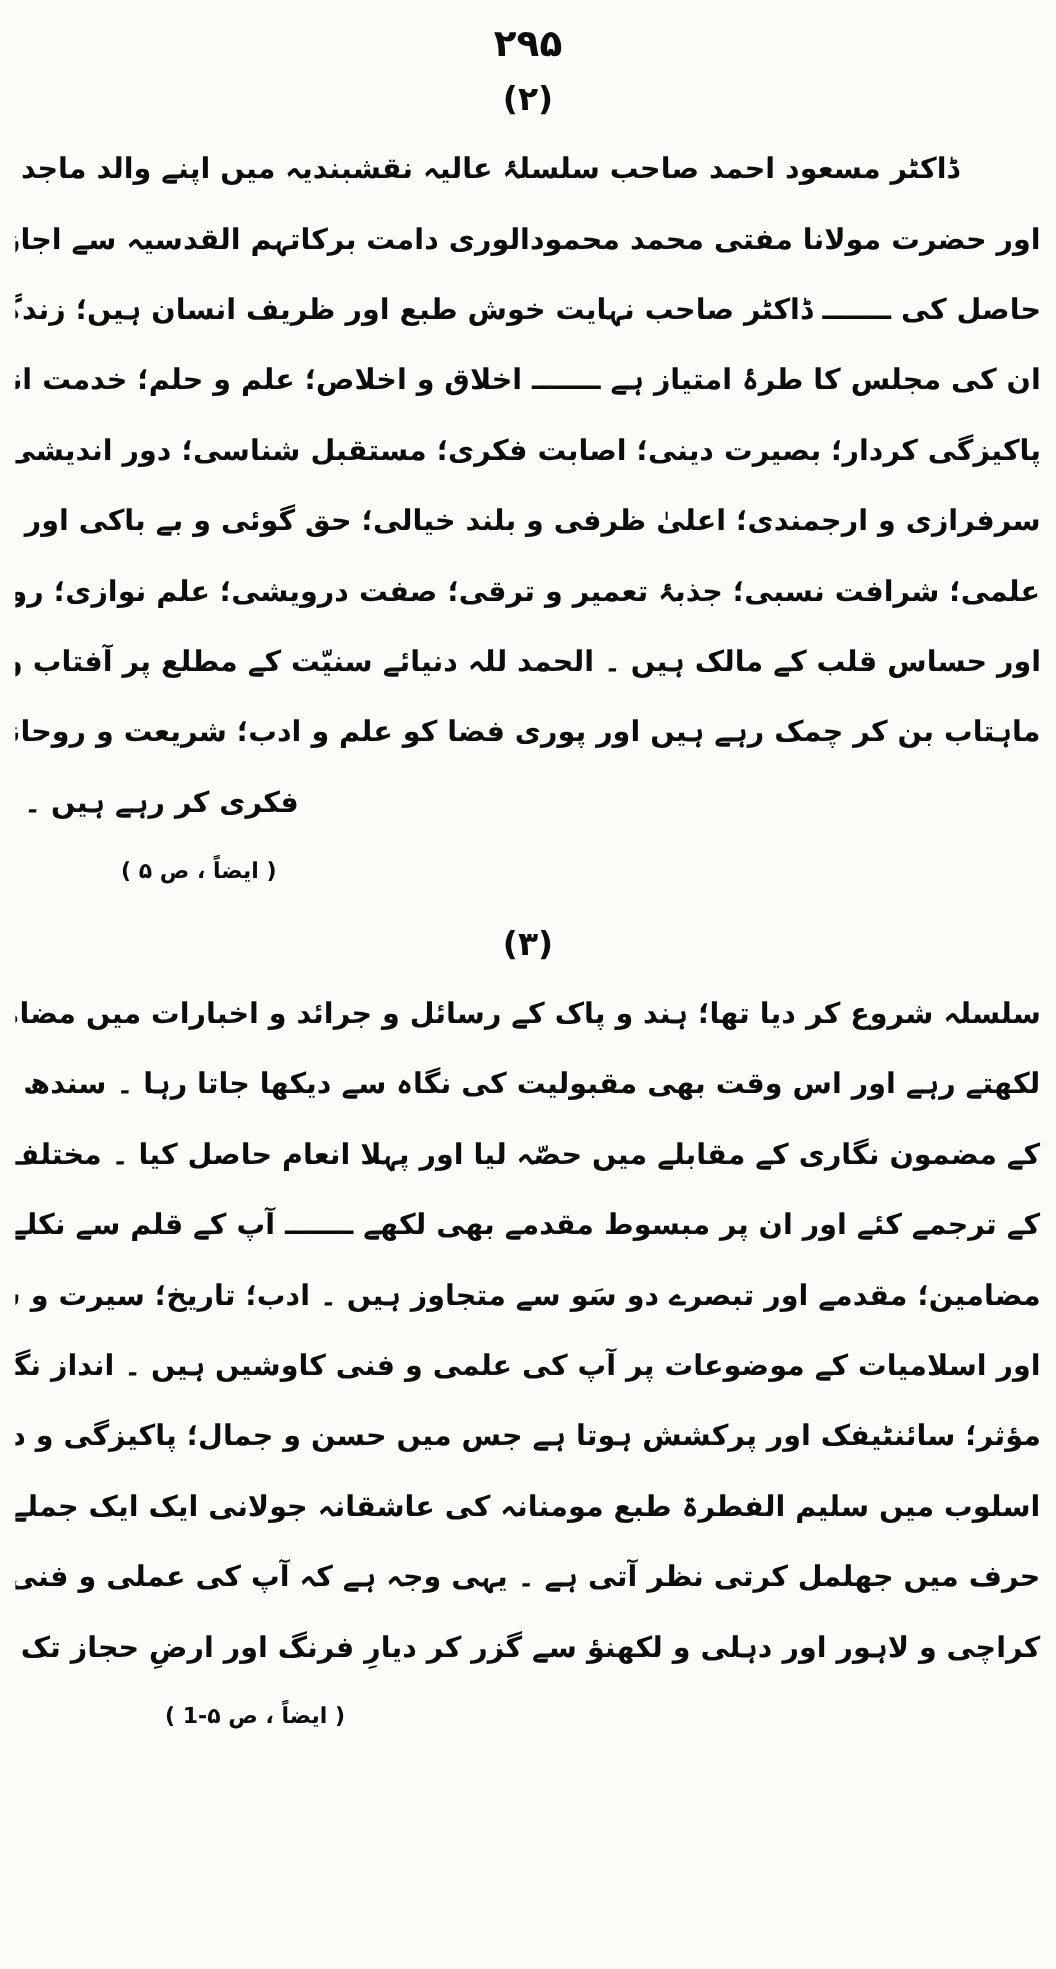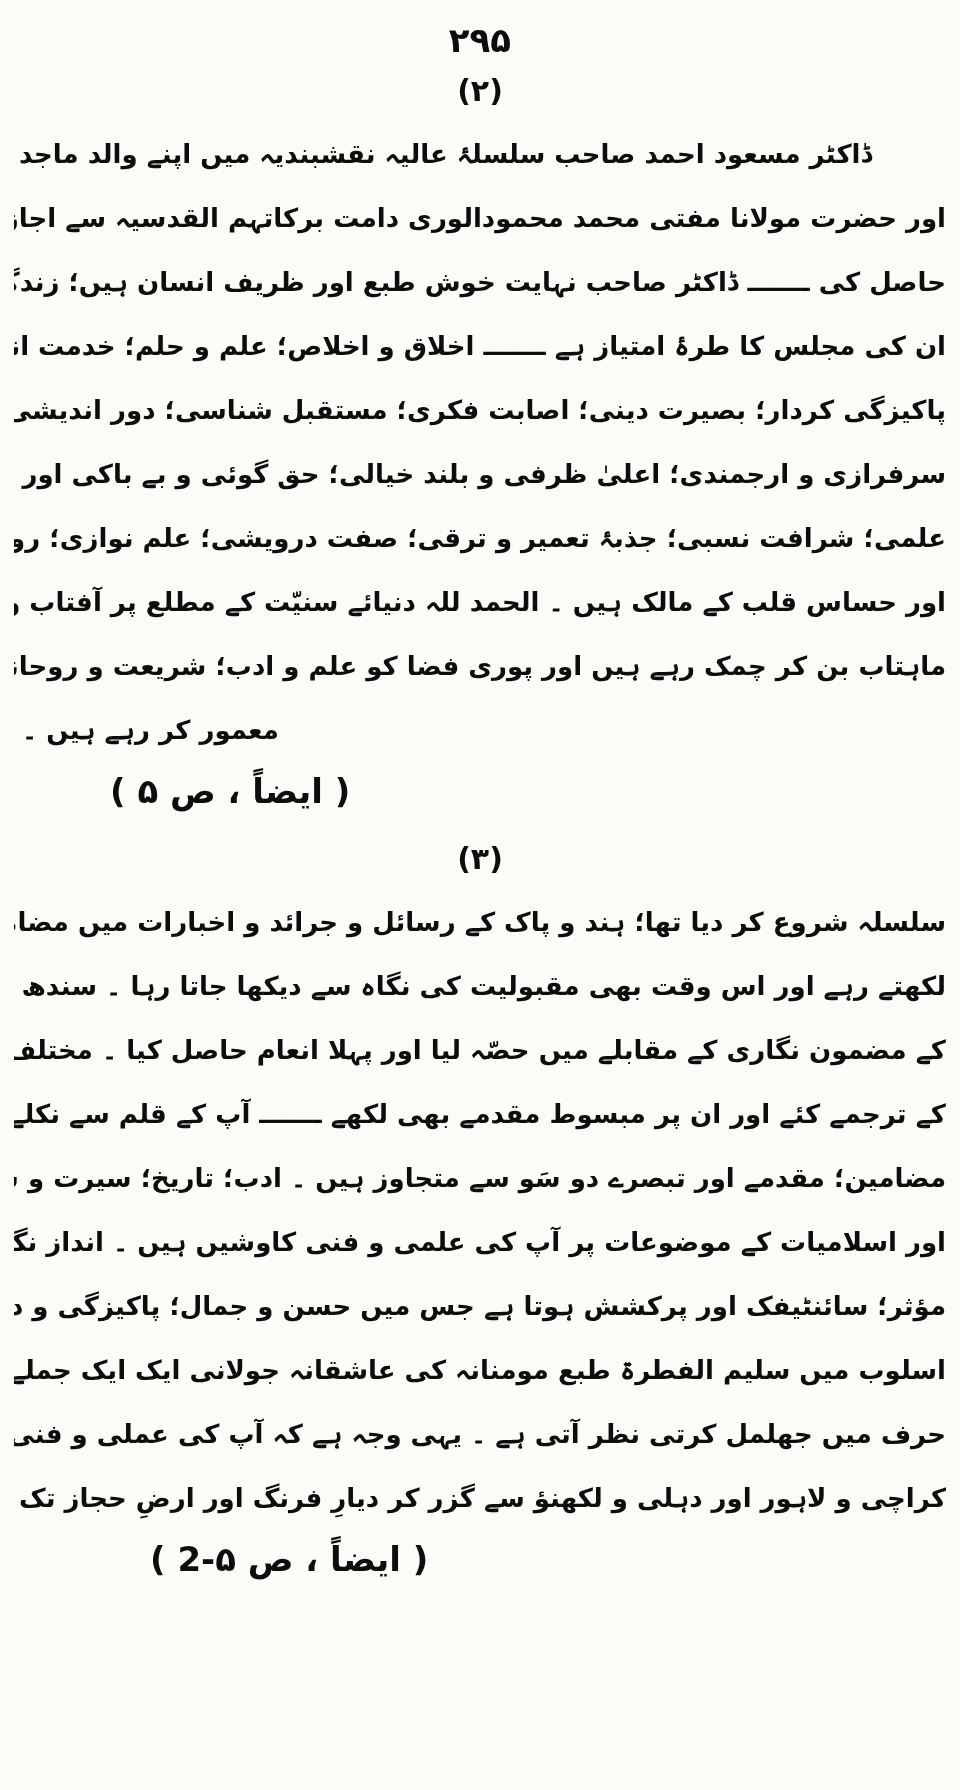--- a/index.html
+++ b/index.html
@@ -58,21 +58,21 @@
   .line.first {
     padding-right: 74px;
   }
   .line.short-left {
     text-align: left;
     text-align-last: left;
     padding-left: 8px;
   }
   .citation {
     direction: rtl;
-    font-size: 34px;
+    font-size: 20px;
     font-weight: bold;
     height: 58px;
     line-height: 58px;
     text-align: center;
     text-align-last: left;
     overflow: hidden;
   }
   .citation.c1 { padding-left: 96px; }
   .citation.c2 { padding-left: 136px; }
 </style>
@@ -88,35 +88,35 @@
   <div class="para">
     <div class="line first">ڈاکٹر مسعود احمد صاحب سلسلۂ عالیہ نقشبندیہ میں اپنے والد ماجد سے بیعت ہیں</div>
     <div class="line">اور حضرت مولانا مفتی محمد محمودالوری دامت برکاتہم القدسیہ سے اجازت و خلافت</div>
     <div class="line">حاصل کی ـــــــ ڈاکٹر صاحب نہایت خوش طبع اور ظریف انسان ہیں؛ زندگی اور حرارت</div>
     <div class="line">ان کی مجلس کا طرۂ امتیاز ہے ـــــــ اخلاق و اخلاص؛ علم و حلم؛ خدمت انسانیت ،</div>
     <div class="line">پاکیزگی کردار؛ بصیرت دینی؛ اصابت فکری؛ مستقبل شناسی؛ دور اندیشی؛ بالغ نظری</div>
     <div class="line">سرفرازی و ارجمندی؛ اعلیٰ ظرفی و بلند خیالی؛ حق گوئی و بے باکی اور حق آگاہی؛ وجاہت</div>
     <div class="line">علمی؛ شرافت نسبی؛ جذبۂ تعمیر و ترقی؛ صفت درویشی؛ علم نوازی؛ روشن دماغ</div>
     <div class="line">اور حساس قلب کے مالک ہیں ۔ الحمد للہ دنیائے سنیّت کے مطلع پر آفتاب و</div>
     <div class="line">ماہتاب بن کر چمک رہے ہیں اور پوری فضا کو علم و ادب؛ شریعت و روحانیت سے</div>
-    <div class="line short-left">معمور کر رہے ہیں ۔</div>
+    <div class="line short-left">فکری کر رہے ہیں ۔</div>
   </div>
 
   <div class="citation c1">( ایضاً ، ص ۵ )</div>
 
   <div class="sec-heading second">(۳)</div>
 
   <div class="para">
     <div class="line">سلسلہ شروع کر دیا تھا؛ ہند و پاک کے رسائل و جرائد و اخبارات میں مضامین</div>
     <div class="line">لکھتے رہے اور اس وقت بھی مقبولیت کی نگاہ سے دیکھا جاتا رہا ۔ سندھ یونیورسٹی</div>
     <div class="line">کے مضمون نگاری کے مقابلے میں حصّہ لیا اور پہلا انعام حاصل کیا ۔ مختلف کتابوں</div>
     <div class="line">کے ترجمے کئے اور ان پر مبسوط مقدمے بھی لکھے ـــــــ آپ کے قلم سے نکلے ہوئے</div>
     <div class="line">مضامین؛ مقدمے اور تبصرے دو سَو سے متجاوز ہیں ۔ ادب؛ تاریخ؛ سیرت و سوانح</div>
     <div class="line">اور اسلامیات کے موضوعات پر آپ کی علمی و فنی کاوشیں ہیں ۔ انداز نگارش اتنا دلکش</div>
     <div class="line">مؤثر؛ سائنٹیفک اور پرکشش ہوتا ہے جس میں حسن و جمال؛ پاکیزگی و درخشانی؛ انداز</div>
     <div class="line">اسلوب میں سلیم الفطرۃ طبع مومنانہ کی عاشقانہ جولانی ایک ایک جملے اور ایک ایک</div>
     <div class="line">حرف میں جھلمل کرتی نظر آتی ہے ۔ یہی وجہ ہے کہ آپ کی عملی و فنی نگارش کا غلغلہ</div>
     <div class="line">کراچی و لاہور اور دہلی و لکھنؤ سے گزر کر دیارِ فرنگ اور ارضِ حجاز تک پہنچ گیا ہے؛</div>
   </div>
 
-  <div class="citation c2">( ایضاً ، ص ۵-2 )</div>
+  <div class="citation c2">( ایضاً ، ص ۵-1 )</div>
 
 </div>
 
 </body></html>

